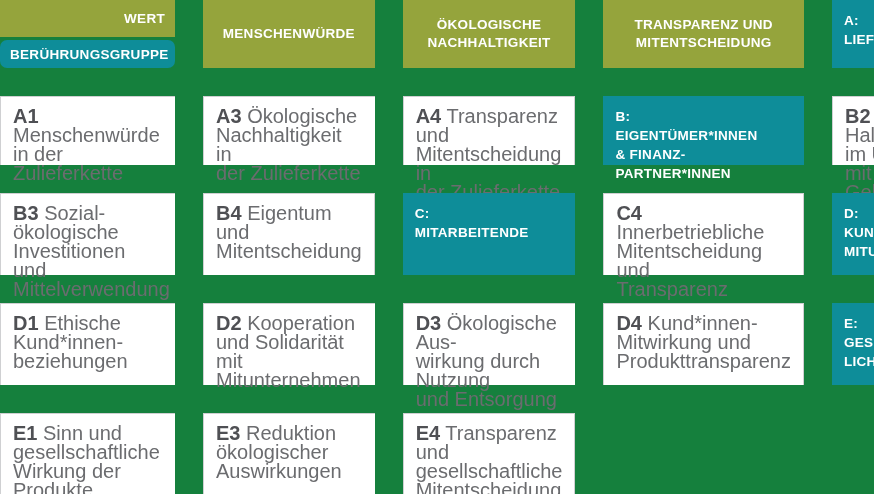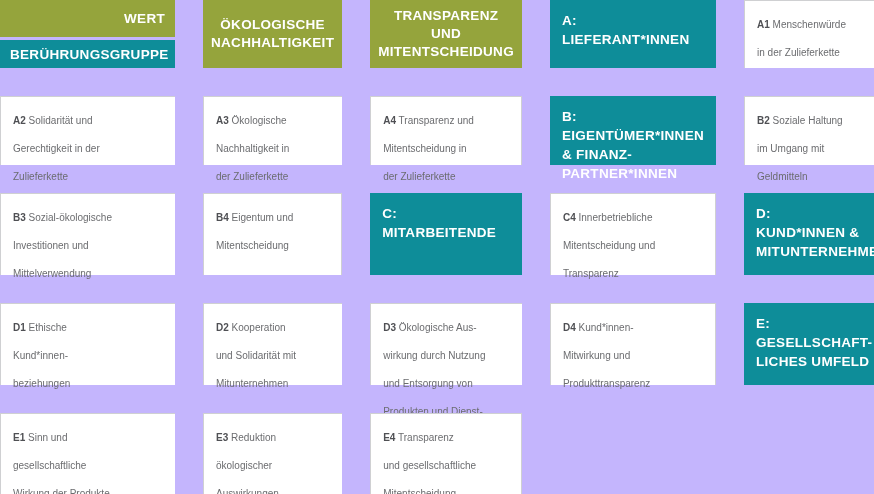--- a/index.html
+++ b/index.html
@@ -10,21 +10,21 @@
   }
   .matrix {
     width: 874px;
     height: 494px;
     box-sizing: border-box;
     display: grid;
     grid-template-columns: 175px repeat(4, 1fr);
     grid-template-rows: 68px 69px 82px 82px 89px 87px;
     column-gap: 3px;
     row-gap: 3px;
-    background: #c4b5fd;
+    background: #15803d;
     gap: 28px;
   }
   
   .corner {
     display: flex;
     flex-direction: column;
     gap: 3px;
   }
   .corner .wert-box {
     height: 37px;
@@ -44,20 +44,21 @@
     background: var(--teal);
     color: #ffffff;
     font-weight: bold;
     font-size: 13.5px;
     letter-spacing: 0.3px;
     display: flex;
     align-items: center;
     justify-content: flex-start;
     padding: 0 10px;
     box-sizing: border-box;
+    border-radius: 7px;
   }
   
   .col-header {
     background: var(--green);
     color: #ffffff;
     font-weight: bold;
     font-size: 13.5px;
     letter-spacing: 0.3px;
     line-height: 18px;
     text-align: center;
@@ -80,22 +81,22 @@
     box-sizing: border-box;
     white-space: pre-line;
   }
   
   .cell {
     background: #ffffff;
     border-top: 1px solid var(--cell-border);
     border-left: 1px solid var(--cell-border);
     padding: 10px 12px;
     box-sizing: border-box;
-    font-size: 10px;
-    line-height: 28px;
+    font-size: 20px;
+    line-height: 19px;
     color: var(--body-text);
   }
   .cell.last-col { border-right: 1px solid var(--cell-border); }
   .cell.last-row { border-bottom: 1px solid var(--cell-border); }
   .cell .code {
     font-weight: bold;
     color: var(--code-text);
   }
   .cell .text { white-space: pre-line; }
 </style>
@@ -106,31 +107,29 @@
 
   <div class="corner">
     <div class="wert-box">
       <span>WERT</span>
     </div>
     <div class="group-box">
       <span>BERÜHRUNGSGRUPPE</span>
     </div>
   </div>
 
+<div class="col-header">MENSCHENWÜRDE</div>
     <div class="col-header">ÖKOLOGISCHE
 NACHHALTIGKEIT</div>
     <div class="col-header">TRANSPARENZ UND
 MITENTSCHEIDUNG</div>
     <div class="row-header">A:
 LIEFERANT*INNEN</div>
     <div class="cell"><span class="code">A1</span> <span class="text">Menschenwürde
 in der Zulieferkette</span></div>
-    <div class="cell"><span class="code">A2</span> <span class="text">Solidarität und
-Gerechtigkeit in der
-Zulieferkette</span></div>
     <div class="cell"><span class="code">A3</span> <span class="text">Ökologische
 Nachhaltigkeit in
 der Zulieferkette</span></div>
     <div class="cell last-col"><span class="code">A4</span> <span class="text">Transparenz und
 Mitentscheidung in
 der Zulieferkette</span></div>
     <div class="row-header">B:
 EIGENTÜMER*INNEN
 &amp; FINANZ-
 PARTNER*INNEN</div>

